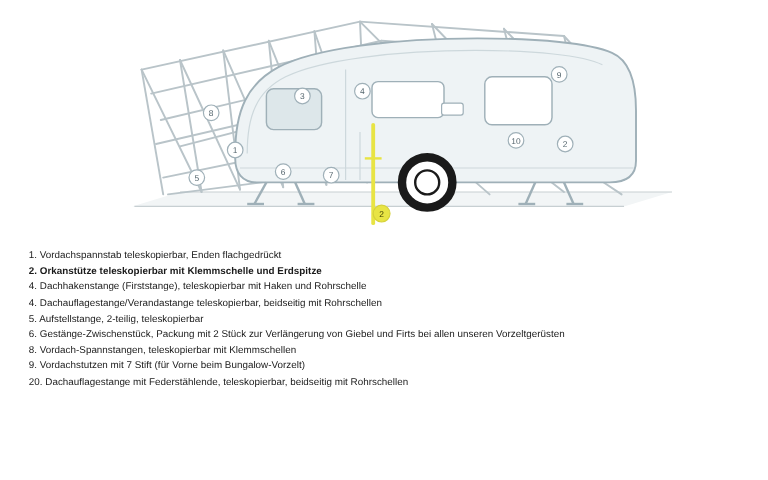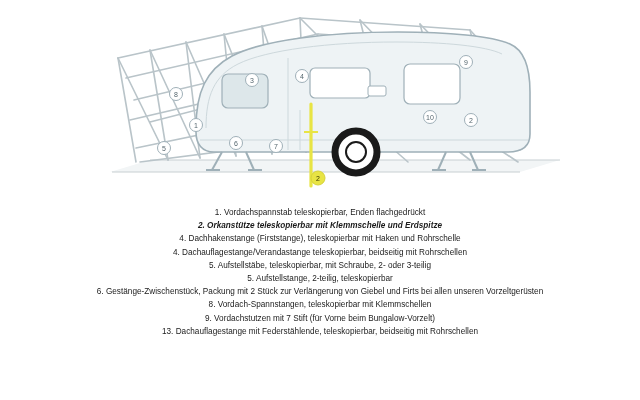--- a/index.html
+++ b/index.html
@@ -25,32 +25,31 @@
     width: 640px;
     height: 210px;
   }
   #legend {
     position: absolute;
     left: 0;
     top: 206px;
     width: 640px;
     padding: 0 24px;
     box-sizing: border-box;
-    text-align: center;
+    text-align: left;
   }
   .legend-line {
     font-size: 8.2px;
     line-height: 13.2px;
     color: #1a1a1a;
     white-space: nowrap;
     letter-spacing: 0.02px;
   }
   .legend-line.bold {
     font-weight: bold;
-    font-style: italic;
   }
 </style>
 </head>
 <body>
 
 <div id="page">
 
   <div id="illustration">
     <svg viewBox="0 0 640 210" width="640" height="210">
 
@@ -183,21 +182,20 @@
       </g>
 
     </svg>
   </div>
 
   <div id="legend">
     <div class="legend-line">1. Vordachspannstab teleskopierbar, Enden flachgedrückt</div>
     <div class="legend-line bold">2. Orkanstütze teleskopierbar mit Klemmschelle und Erdspitze</div>
     <div class="legend-line">4. Dachhakenstange (Firststange), teleskopierbar mit Haken und Rohrschelle</div>
     <div class="legend-line">4. Dachauflagestange/Verandastange teleskopierbar, beidseitig mit Rohrschellen</div>
-    <div class="legend-line">5. Aufstellstäbe, teleskopierbar, mit Schraube, 2- oder 3-teilig</div>
     <div class="legend-line">5. Aufstellstange, 2-teilig, teleskopierbar</div>
     <div class="legend-line">6. Gestänge-Zwischenstück, Packung mit 2 Stück zur Verlängerung von Giebel und Firts bei allen unseren Vorzeltgerüsten</div>
     <div class="legend-line">8. Vordach-Spannstangen, teleskopierbar mit Klemmschellen</div>
     <div class="legend-line">9. Vordachstutzen mit 7 Stift (für Vorne beim Bungalow-Vorzelt)</div>
-    <div class="legend-line">13. Dachauflagestange mit Federstählende, teleskopierbar, beidseitig mit Rohrschellen</div>
+    <div class="legend-line">20. Dachauflagestange mit Federstählende, teleskopierbar, beidseitig mit Rohrschellen</div>
   </div>
 
 </div>
 
 </body></html>

